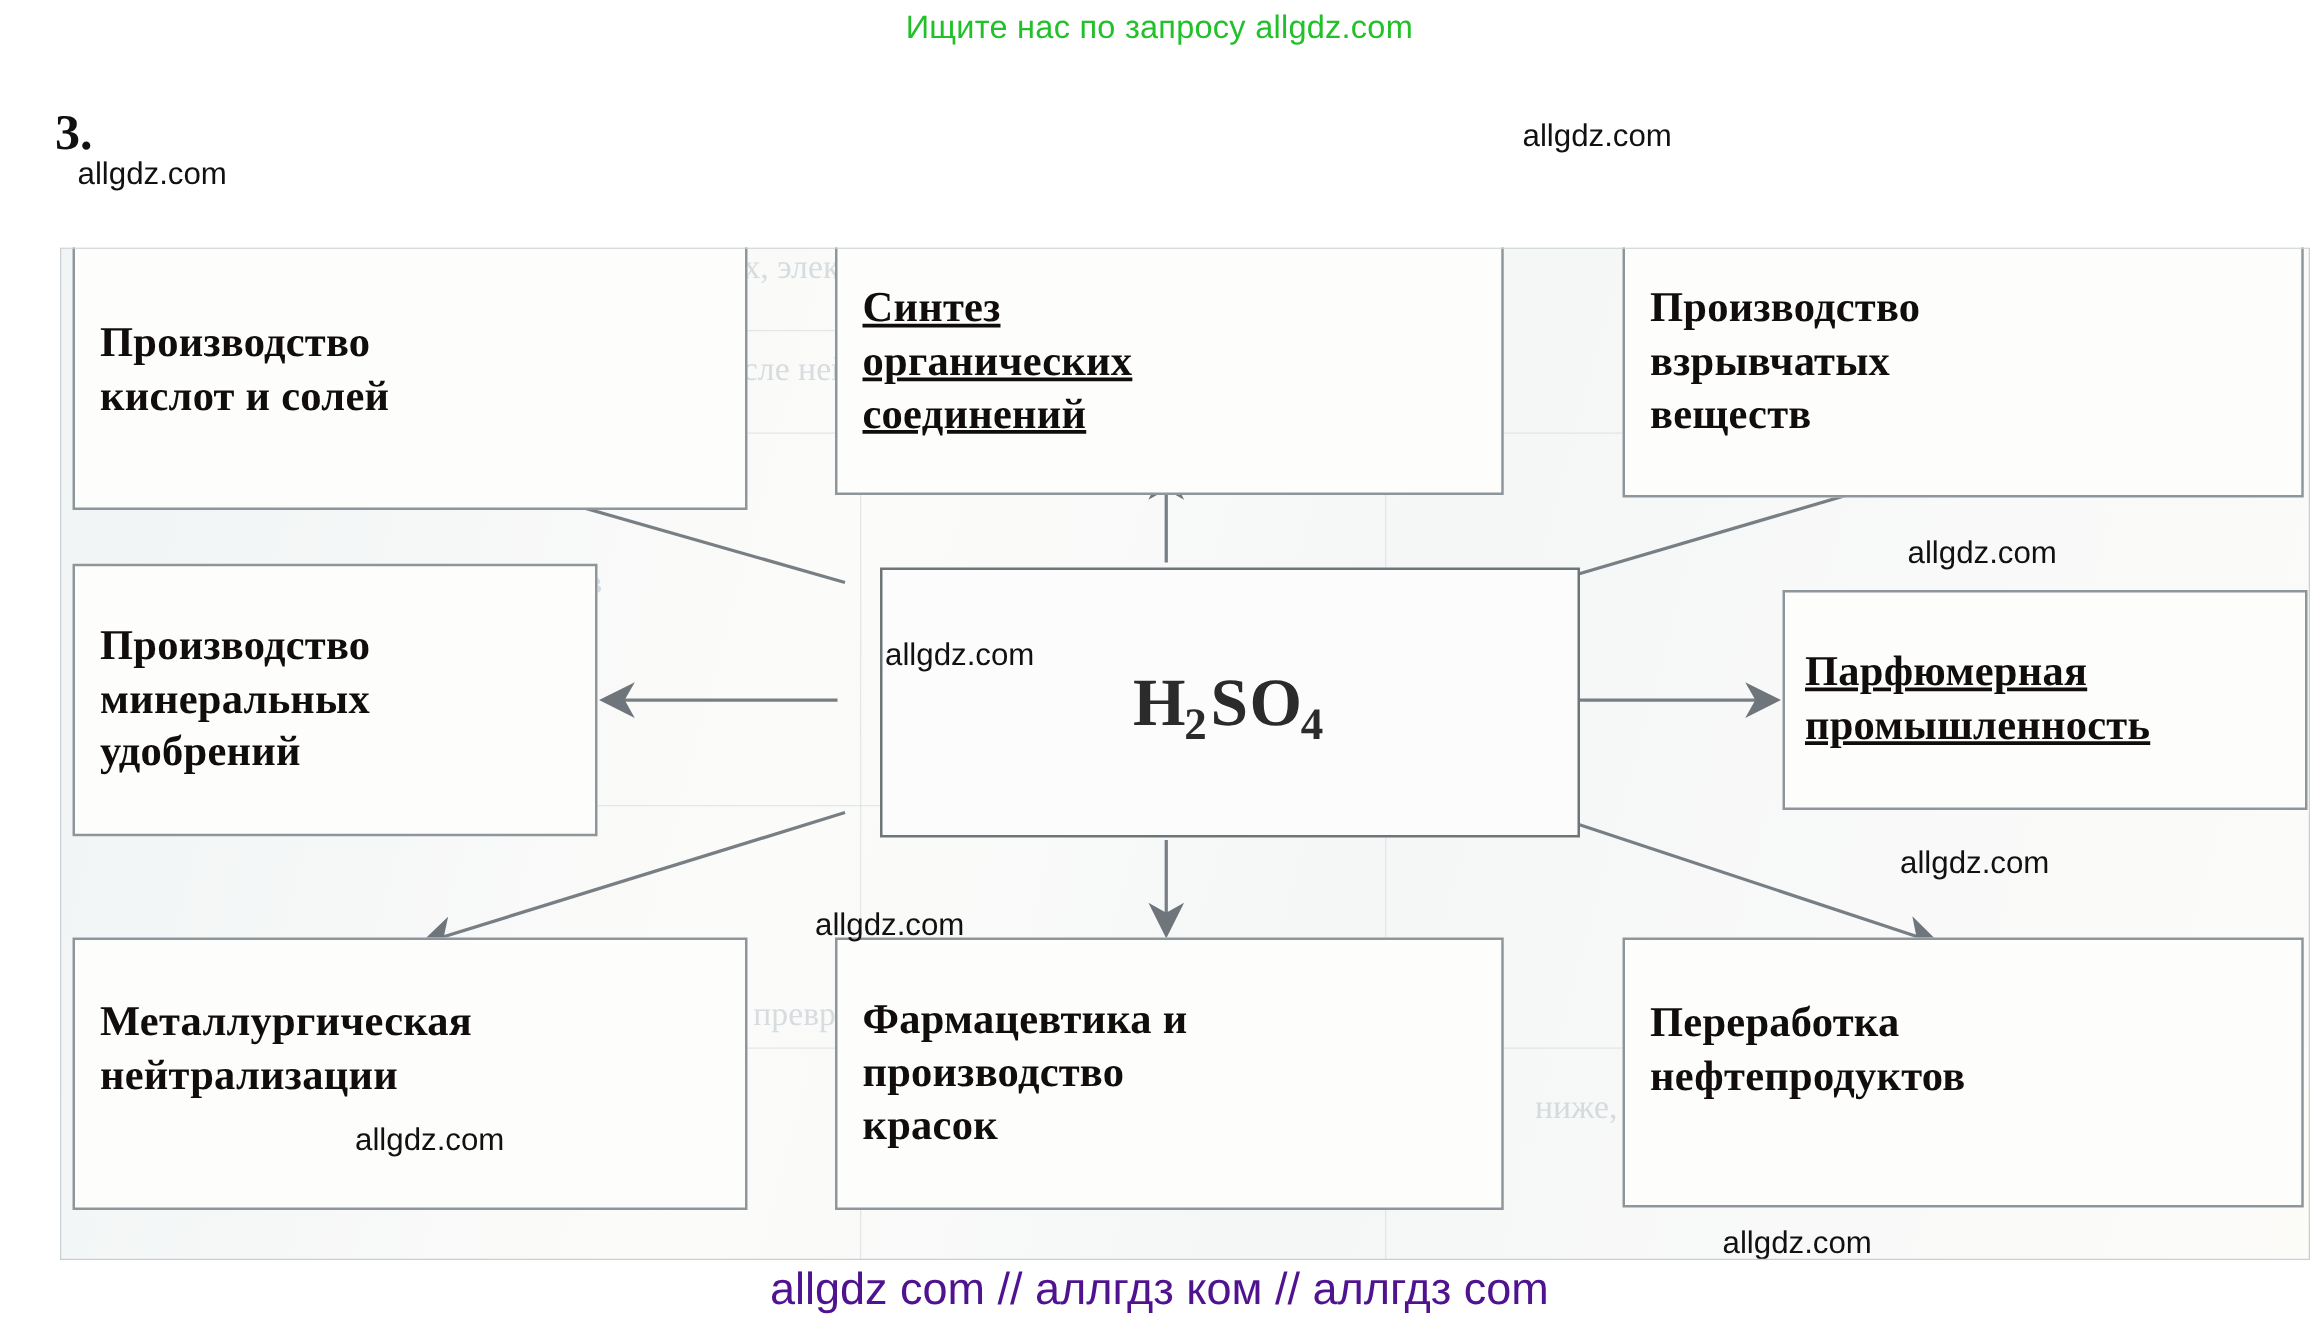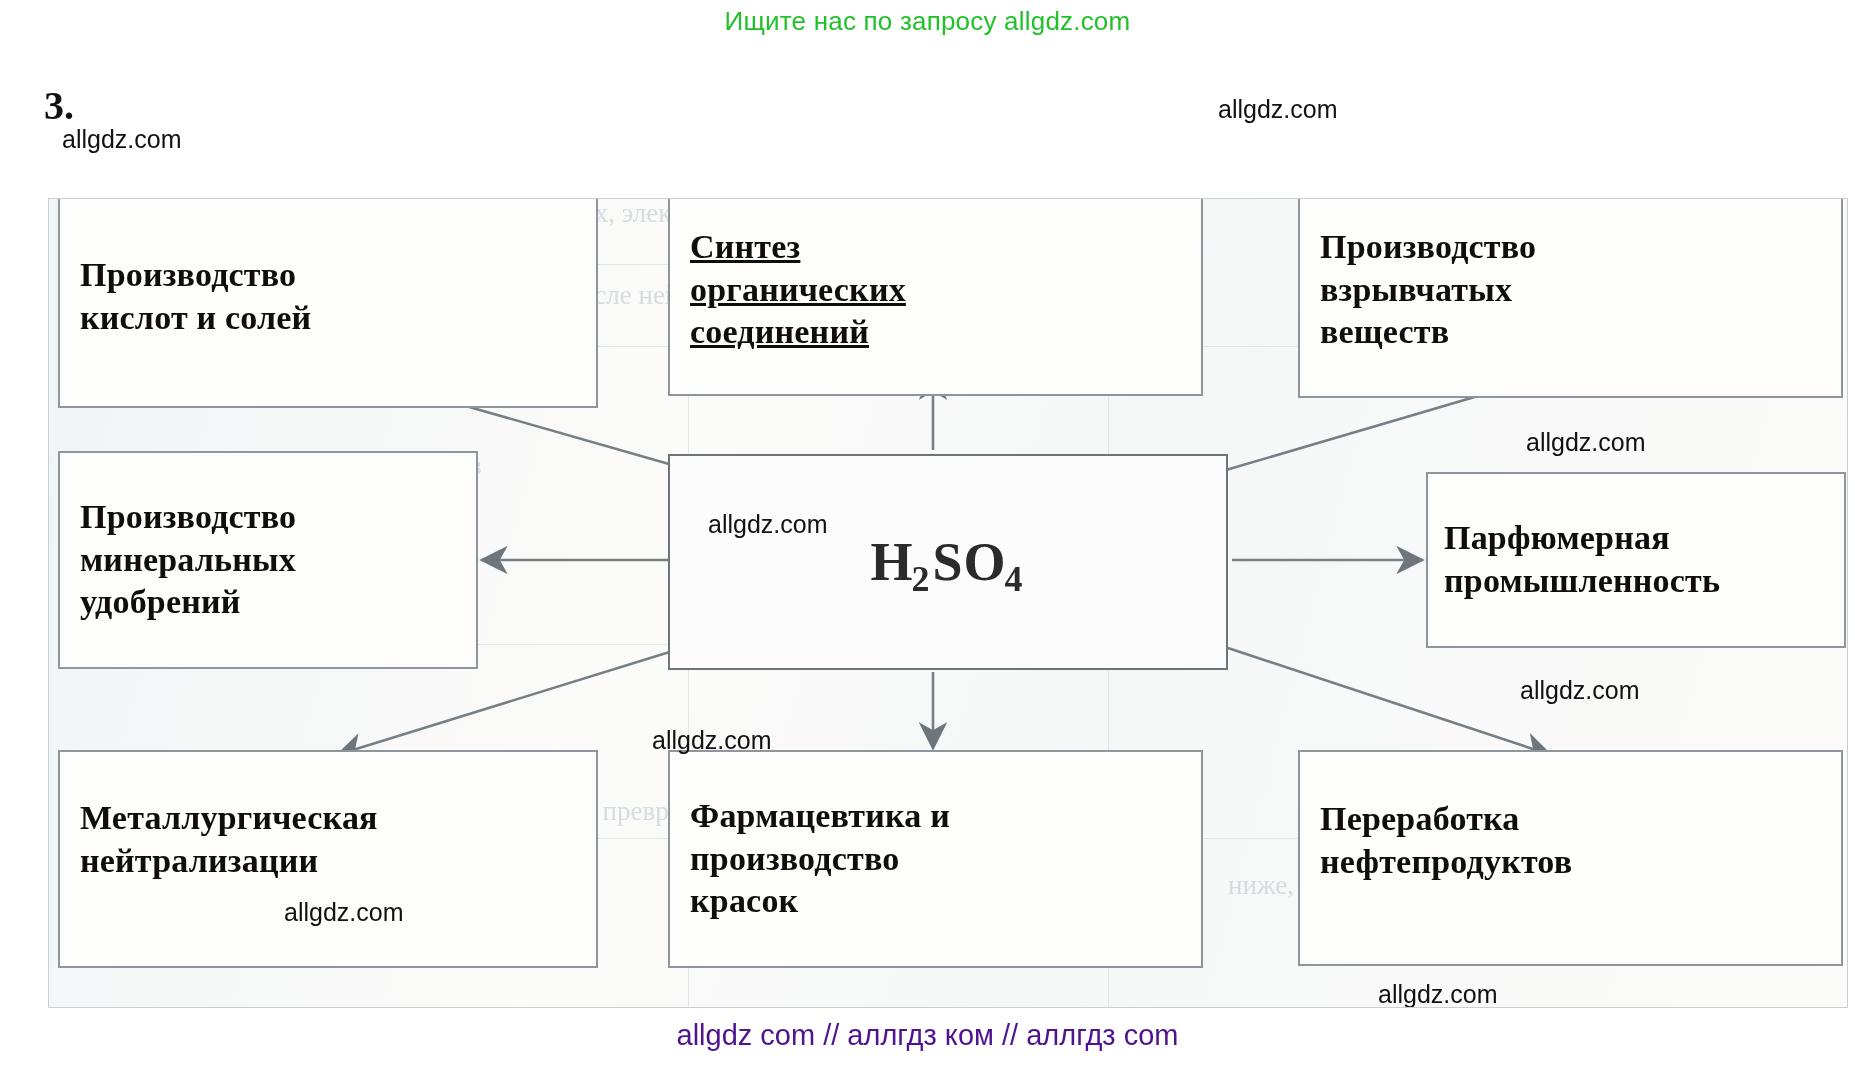--- a/index.html
+++ b/index.html
@@ -134,21 +134,21 @@
     overflow: visible;
     pointer-events: none;
   }
 
   
   .footer {
     position: absolute;
     left: 0; bottom: 14px; width: 100%;
     text-align: center;
     color: #50138f;
-    font-size: 29px;
+    font-size: 36px;
     white-space: nowrap;
   }
 </style>
 </head>
 <body>
 
 <div id="page">
 
   <div class="promo" style="color: rgb(34, 193, 42);">Ищите нас по запросу allgdz.com</div>
 
@@ -220,26 +220,26 @@
 взрывчатых
 веществ</div>
     </div>
 
     <div class="box" style="left:10px; top:253px; width:420px; height:218px;">
       <div class="box-label" style="white-space:pre-line;">Производство
 минеральных
 удобрений</div>
     </div>
 
-    <div class="center-box" style="left:620px; top:256px; width:560px; height:216px;">
+    <div class="center-box" style="left:656px; top:256px; width:560px; height:216px;">
       <div class="formula">H<sub>2</sub>SO<sub>4</sub></div>
     </div>
 
     <div class="box" style="left:1378px; top:274px; width:420px; height:176px; padding-left:16px;">
-      <div class="box-label" style="white-space:pre-line;">Парфюмерная
+      <div class="box-label" style="white-space:pre-line;text-decoration:underline;">Парфюмерная
 промышленность</div>
     </div>
 
     <div class="box" style="left:10px; top:552px; width:540px; height:218px;">
       <div class="box-label" style="white-space:pre-line; margin-top:-38px;">Металлургическая
 нейтрализации</div>
     </div>
 
     <div class="box" style="left:620px; top:552px; width:535px; height:218px;">
       <div class="box-label" style="white-space:pre-line;">Фармацевтика и

